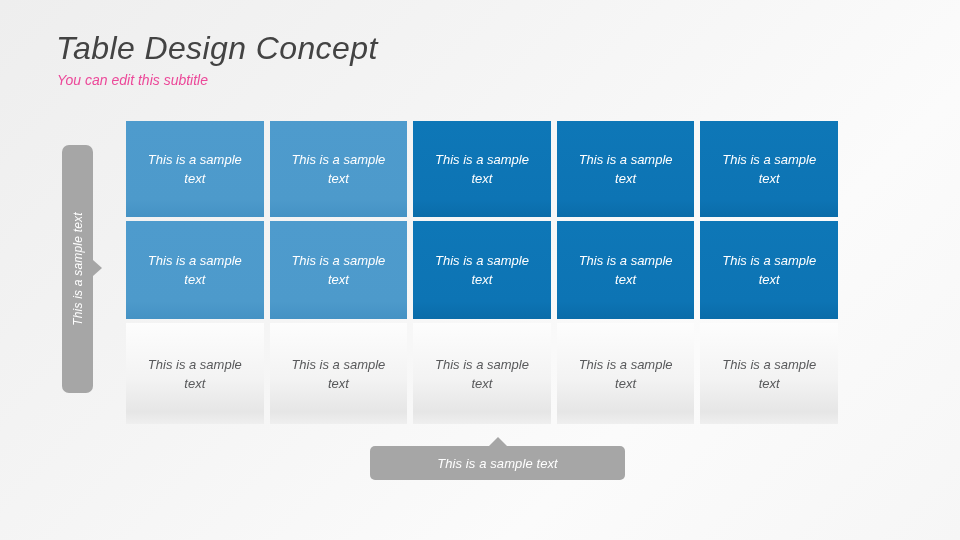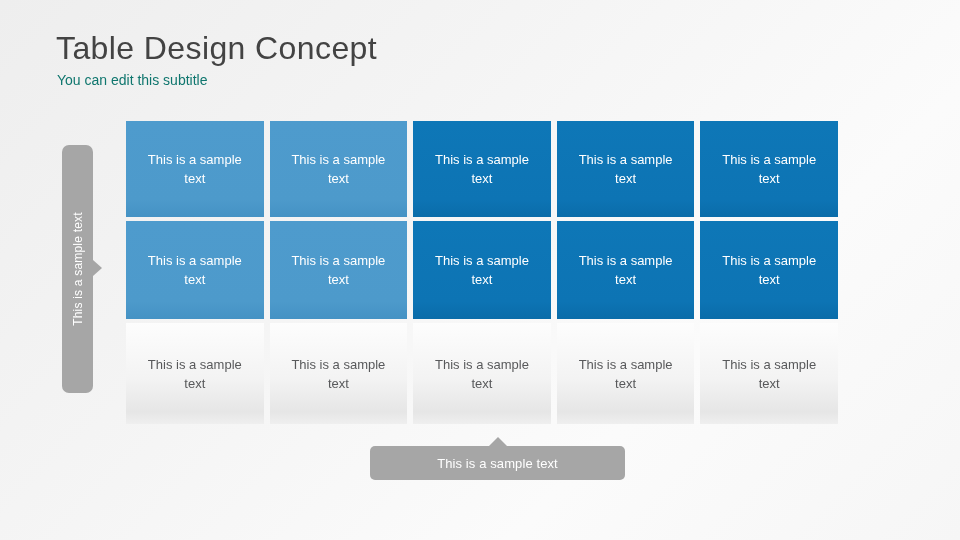--- a/index.html
+++ b/index.html
@@ -10,40 +10,41 @@
     width: 960px;
     height: 540px;
     overflow: hidden;
     font-family: "Liberation Sans", sans-serif;
     background: linear-gradient(135deg, #eeeeee 0%, #f4f4f4 35%, #fbfbfb 70%, #f6f6f6 100%);
   }
   .slide {
     position: relative;
     width: 960px;
     height: 540px;
+    font-style: italic;
   }
 
   
   .title {
     position: absolute;
     left: 56px;
     top: 30px;
     font-size: 32px;
     font-weight: 400;
     color: #434343;
     letter-spacing: 0.4px;
     white-space: nowrap;
   }
   .subtitle {
     position: absolute;
     left: 57px;
     top: 72px;
     font-size: 14px;
     font-weight: 400;
-    color: #0f766e;
+    color: #ec4899;
     white-space: nowrap;
   }
 
   
   .left-callout {
     position: absolute;
     left: 62px;
     top: 145px;
     width: 31px;
     height: 248px;

